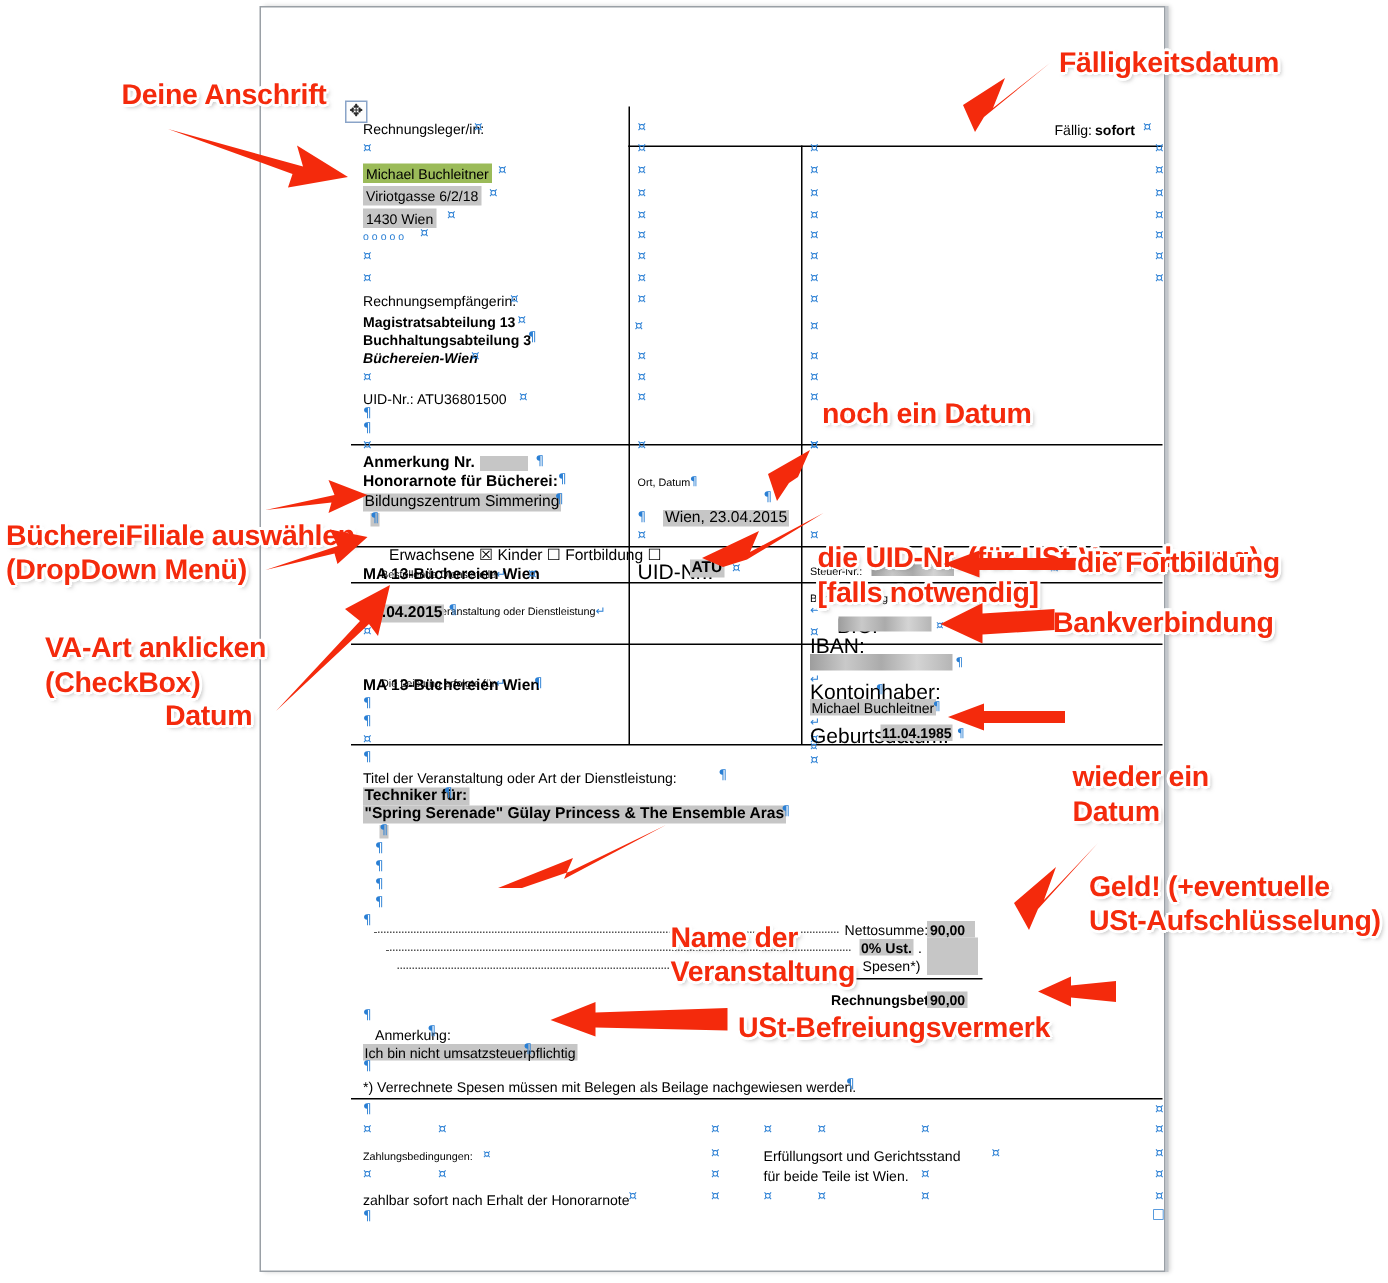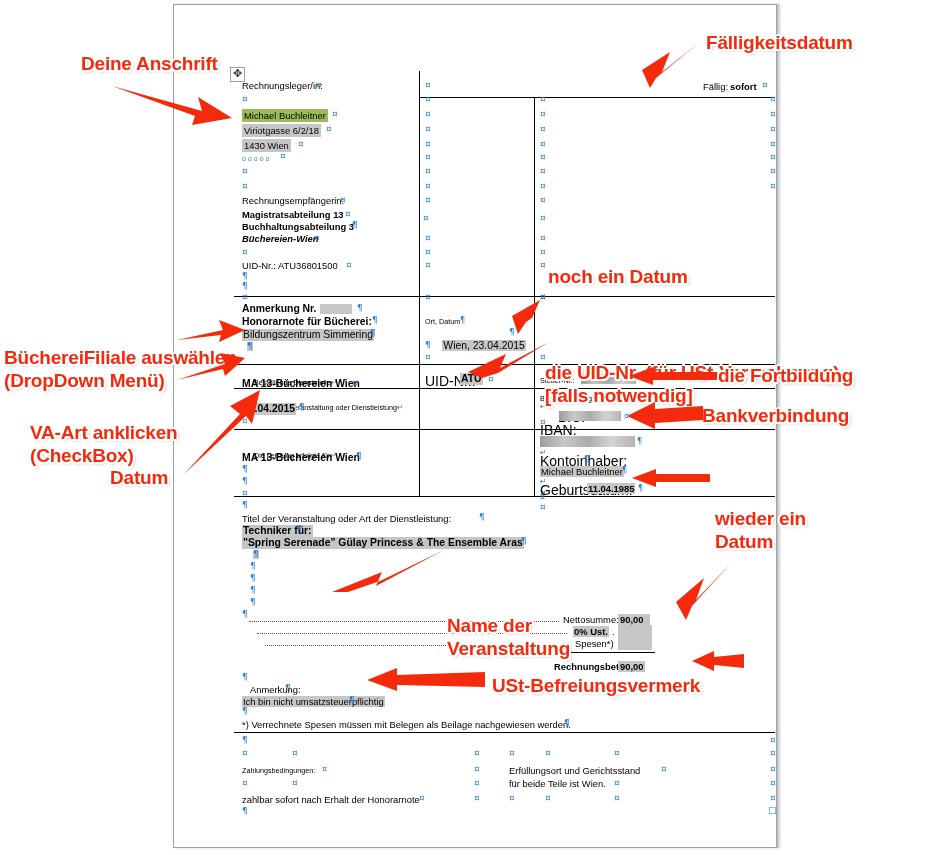--- a/index.html
+++ b/index.html
@@ -162,20 +162,23 @@
     <span class="redact" style="left:146px;top:299px;position:absolute;width:32px;height:10px;background:#c6c6c6;"></span>
     <span class="pm" style="left:183px;top:299px;">¶</span>
 
     <div class="t s10 b" style="left:68px;top:311px;">Honorarnote für Bücherei:</div>
     <span class="pm" style="left:198px;top:311px;">¶</span>
 
     <div class="t s10 hl" style="left:68px;top:324px;padding:0 1px;">Bildungszentrum Simmering</div>
     <span class="pm" style="left:196px;top:324px;">¶</span>
     <span class="pm hl" style="left:73px;top:337px;">¶</span>
 
+    <div class="t s10" style="left:68px;top:347px;">
+      <span>Erwachsene</span><span> </span><span class="cb">☒</span><span> </span><span>Kinder</span><span> </span><span class="cb">☐</span><span> </span><span>Fortbildung</span><span> </span><span class="cb">☐</span>
+    </div>
 
     <div class="t s7" style="left:251px;top:312px;">Ort, Datum</div>
     <span class="pm sm" style="left:286px;top:311px;">¶</span>
     <div class="t s10" style="left:251px;top:323px;">
       <span style="background:#c6c6c6;padding:0 1px;">Wien, 23.04.2015</span>
     </div>
     <span class="pm" style="left:335px;top:323px;">¶</span>
     <span class="pm" style="left:251px;top:336px;">¶</span>
     <span class="pm" style="left:251px;top:348px;">¤</span>
     <span class="pm" style="left:366px;top:348px;">¤</span>
@@ -392,20 +395,24 @@
   <div class="anno-label" style="left:715px;top:461px;">
     <div style="white-space:pre-line;">wieder ein
 Datum</div>
   </div>
   <div class="anno-arrow" style="left:630px;top:467px;width:82px;height:22px;">
     <svg width="82" height="22" viewBox="0 0 82 22">
         <path d="M2,11 L26,2 L26,7 L80,7 L80,15 L26,15 L26,20 Z" fill="#f42a0c"></path>
       </svg>
   </div>
 
+  <div class="anno-label" style="left:726px;top:534px;">
+    <div style="white-space:pre-line;">Geld! (+eventuelle
+USt-Aufschlüsselung)</div>
+  </div>
   <div class="anno-arrow" style="left:672px;top:560px;width:62px;height:62px;">
     <svg width="62" height="62" viewBox="0 0 62 62">
         <path d="M60,2 L24,40 L32,18 L4,42 L14,60 L20,46 Z" fill="#f42a0c"></path>
       </svg>
   </div>
 
   <div class="anno-label" style="left:447px;top:568px;">
     <div style="white-space:pre-line;">Name der
 Veranstaltung</div>
   </div>

